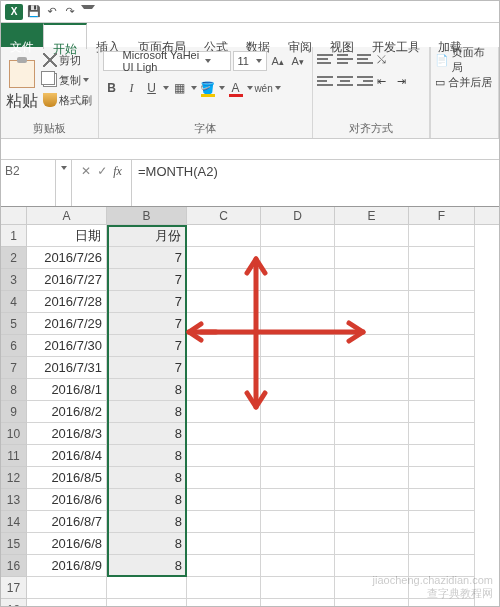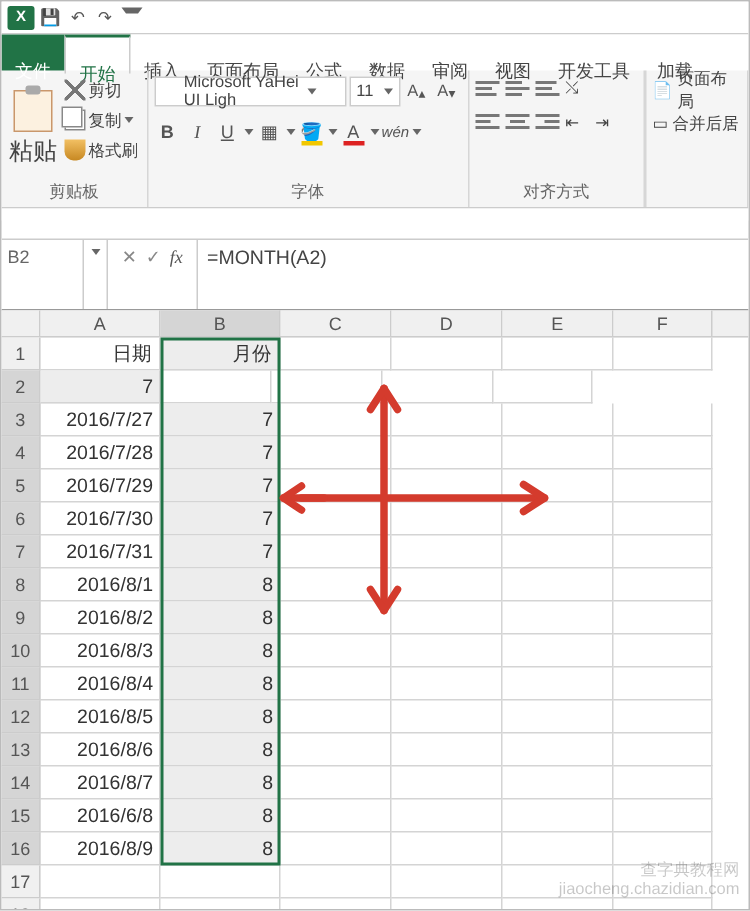--- a/index.html
+++ b/index.html
@@ -147,21 +147,21 @@
         <div class="b" style="font-weight:bold;">B</div>
         <div class="b" style="font-style:italic;font-family:serif;">I</div>
         <div class="b" style="text-decoration:underline;">U</div>
         <span class="tri"></span>
         <div class="b">▦</div>
           <span class="tri"></span>
         <div class="b" style="position:relative;">🪣<span style="position:absolute;bottom:0;left:2px;width:14px;height:3px;background:#f2c700;"></span></div>
           <span class="tri"></span>
         <div class="b" style="position:relative;">A<span style="position:absolute;bottom:0;left:2px;width:14px;height:3px;background:#d22;"></span></div>
           <span class="tri"></span>
-        <div class="b" style="font-size:10px;font-style:italic;">wén</div>
+        <div class="b" style="font-size:10px;">wén</div>
           <span class="tri"></span>
       </div>
     </div>
     <div class="label">字体</div>
   </div>
 
   <div class="group aligngroup">
     <div class="content">
       <div style="display:flex;flex-direction:column;gap:6px;">
         <div class="align-row">
@@ -255,20 +255,21 @@
         <div class="rh">1</div>
         <div class="cell colA header">日期</div>
         <div class="cell colB header selB">月份</div>
         <div class="cell colC header"></div>
         <div class="cell colD header"></div>
         <div class="cell colE header"></div>
         <div class="cell colF header"></div>
       </div>
       <div class="row">
         <div class="rh sel">2</div>
+        <div class="cell colA">2016/7/26</div>
         <div class="cell colB selB">7</div>
         <div class="cell colC"></div>
         <div class="cell colD"></div>
         <div class="cell colE"></div>
         <div class="cell colF"></div>
       </div>
       <div class="row">
         <div class="rh sel">3</div>
         <div class="cell colA">2016/7/27</div>
         <div class="cell colB selB">7</div>
@@ -422,15 +423,15 @@
       <path d="M215 125 L188 125"></path>
       <path d="M188 125 l12 -8 M188 125 l12 8"></path>
       <path d="M255 52 L255 200"></path>
       <path d="M255 52 l-9 14 M255 52 l9 14"></path>
       <path d="M255 200 l-9 -14 M255 200 l9 -14"></path>
     </g>
   </svg>
 </div>
 
 <div class="watermark">
+  <div>jiaocheng.chazidian.com</div>
   <div>查字典教程网</div>
-  <div>jiaocheng.chazidian.com</div>
 </div>
 
 </body></html>

